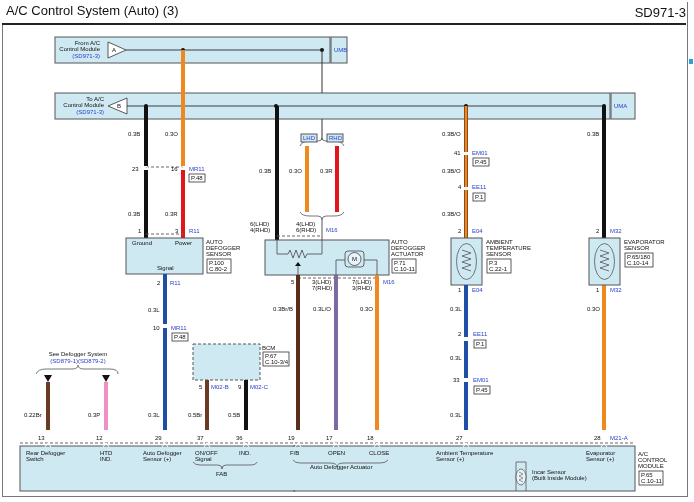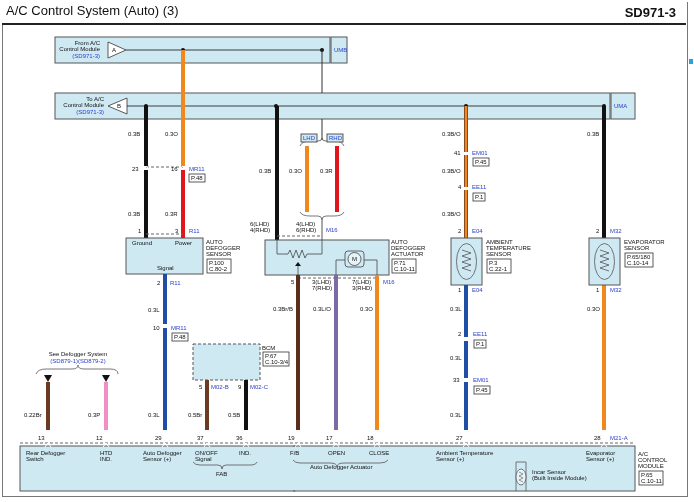--- a/index.html
+++ b/index.html
@@ -1,20 +1,20 @@
 <!DOCTYPE html>
 <html><head>
 <meta charset="utf-8">
 <style>
   html, body { margin:0; padding:0; background:#ffffff; }
   body { width:694px; height:502px; position:relative; overflow:hidden; font-family:"Liberation Sans", sans-serif; }
   #frame { position:absolute; left:2px; top:2px; width:684px; height:494px; border:1px solid #777; border-top:none; background:#fff; }
   #titlebar { position:absolute; left:2px; top:2px; width:684px; height:21px; border-bottom:2px solid #222; background:#fff; }
   #title { position:absolute; left:4px; top:1px; font-size:13px; color:#111; font-weight:normal; }
-  #code { position:absolute; right:10px; top:3px; font-size:13px; color:#111; font-weight:bold; }
+  #code { position:absolute; right:0; top:3px; font-size:13px; color:#111; font-weight:normal; }
   #edge-marker { position:absolute; left:689px; top:59px; width:4px; height:5px; background:#2aa3d8; }
   svg text { font-family:"Liberation Sans", sans-serif; }
 </style>
 </head>
 <body>
 
 <div id="frame"></div>
 <div id="titlebar">
   <span id="title">A/C Control System (Auto) (3)</span>
   <span id="code">SD971-3</span>

